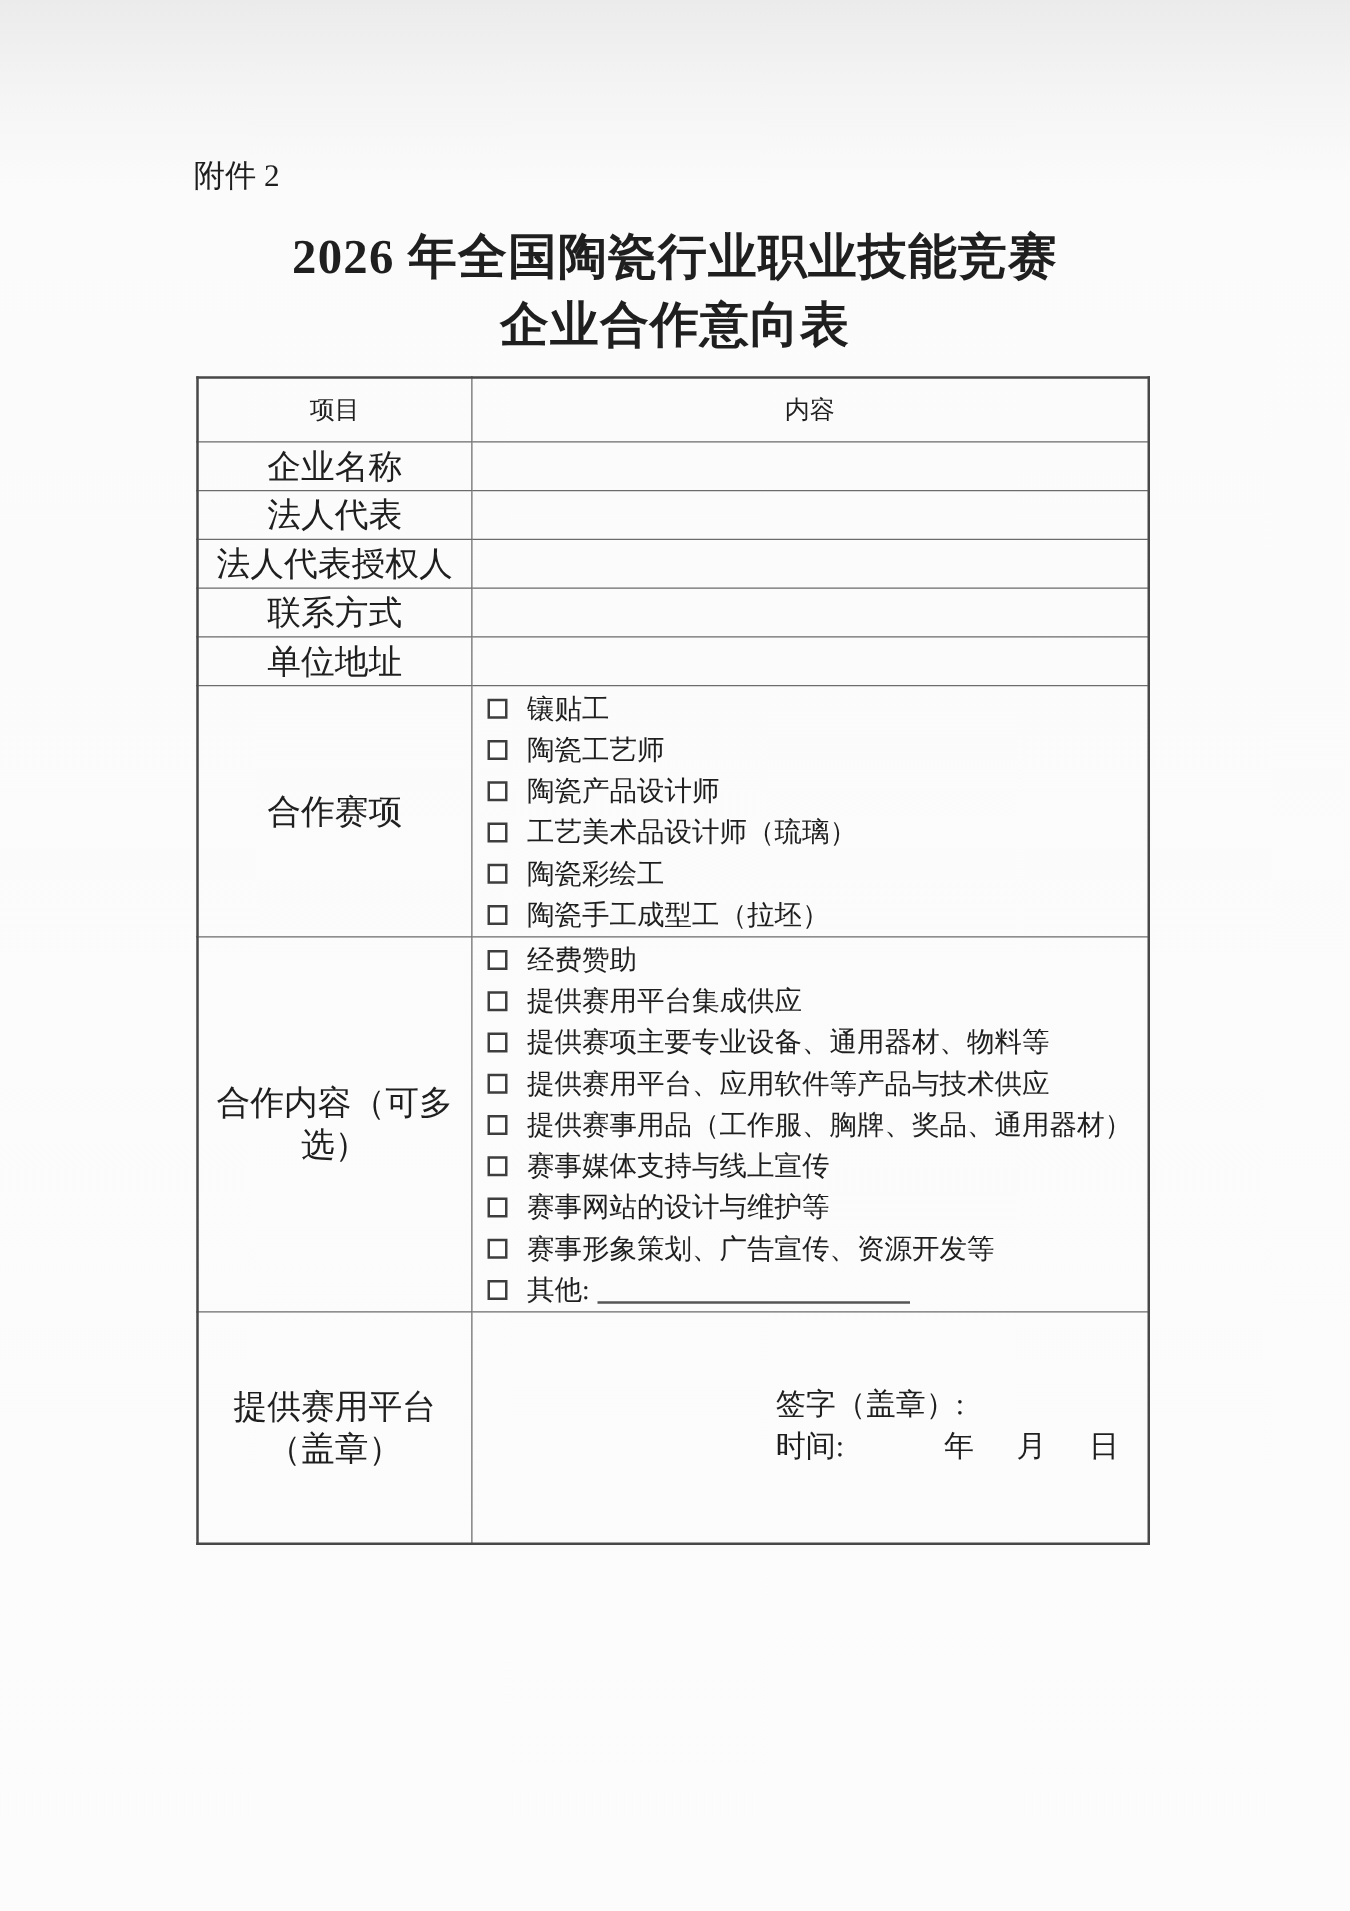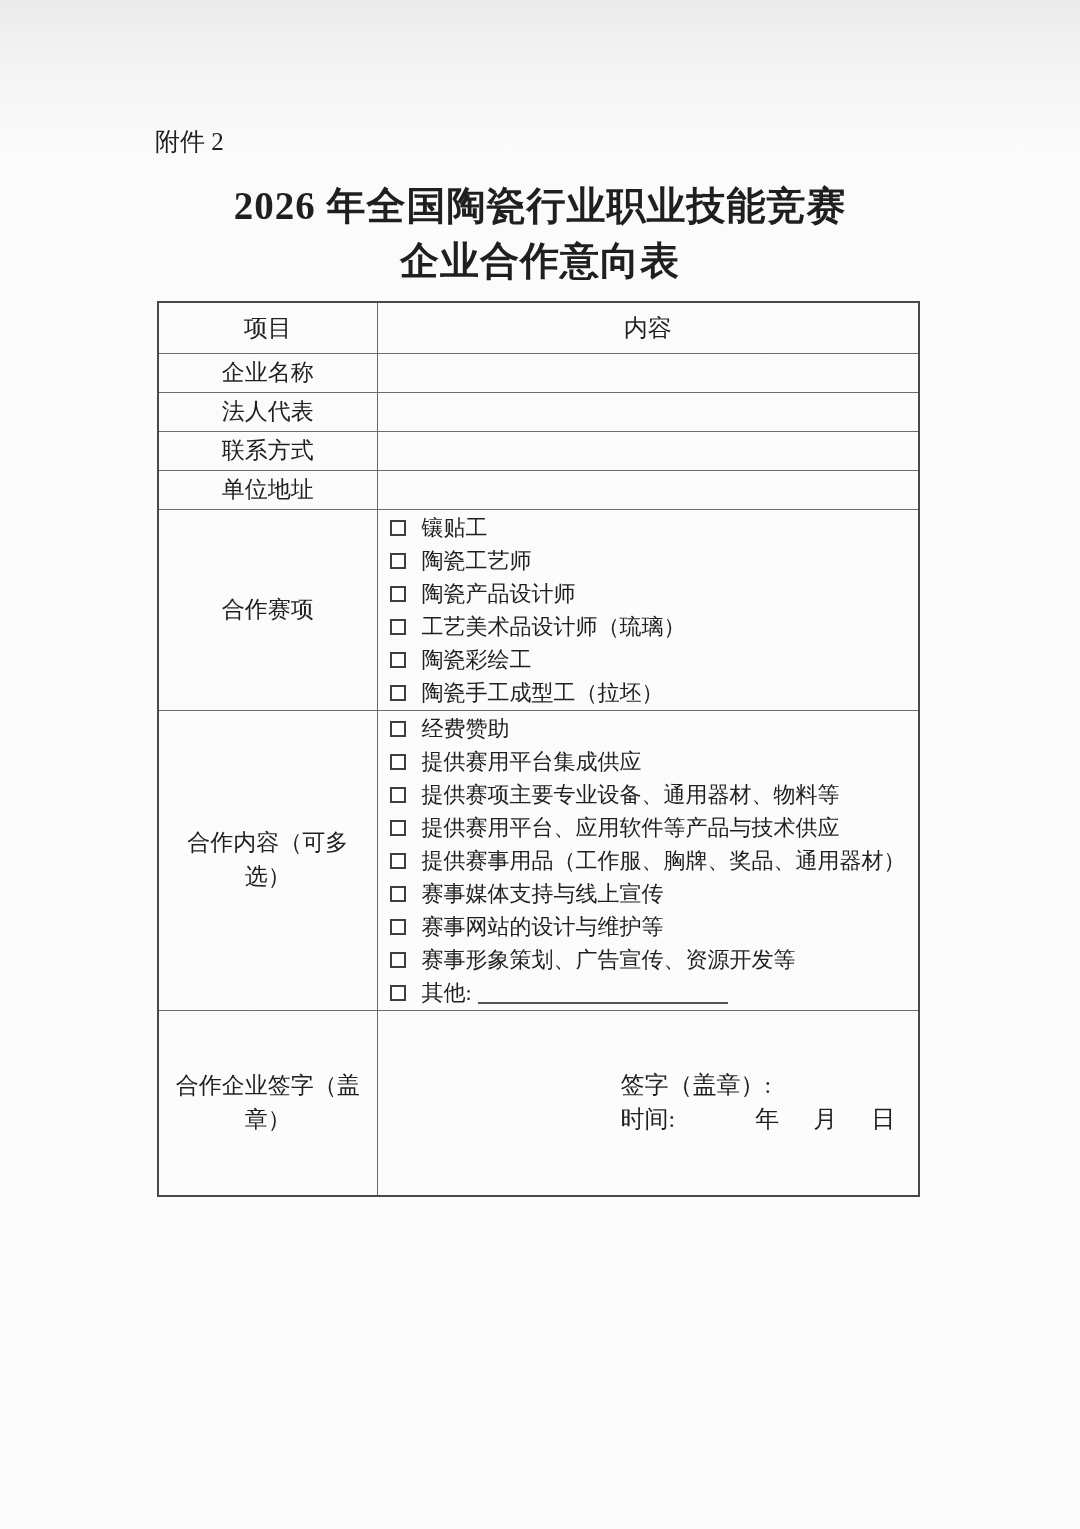--- a/index.html
+++ b/index.html
@@ -38,29 +38,29 @@
   }
   table.form td {
     border:1px solid #6b6b6b;
     vertical-align:middle;
   }
   col.c1 { width:219px; }
   col.c2 { width:542px; }
 
   td.lbl {
     text-align:center;
-    font-size:23px;
+    font-size:27px;
     line-height:34px;
     padding:2px 6px;
     word-break:normal;
     line-break:strict;
   }
   td.hdr {
     text-align:center;
-    font-size:24px;
+    font-size:20px;
     margin-left:12px;
   }
   tr.r-header td { height:51px; }
   tr.r-simple td { height:36px; }
   tr.r-events td { height:197px; }
   tr.r-coop   td { height:296px;margin-top:28px; }
   tr.r-sponsor td { height:67px; }
   tr.r-other  td { height:37px; }
   tr.r-sign   td { height:186px; }
 
@@ -126,20 +126,24 @@
     <tr class="r-simple">
       <td class="lbl">企业名称</td>
       <td class="val"></td>
     </tr>
 
     <tr class="r-simple">
       <td class="lbl">法人代表</td>
       <td class="val"></td>
     </tr>
 
+    <tr class="r-simple">
+      <td class="lbl">法人代表授权人</td>
+      <td class="val"></td>
+    </tr>
 
     <tr class="r-simple">
       <td class="lbl">联系方式</td>
       <td class="val"></td>
     </tr>
 
     <tr class="r-simple">
       <td class="lbl">单位地址</td>
       <td class="val"></td>
     </tr>
@@ -197,21 +201,21 @@
         </div>
         <div class="opt">
           <span class="cb"></span><span>其他:</span><span class="blank-line"></span>
         </div>
       </td>
     </tr>
 
 
 
     <tr class="r-sign">
-      <td class="lbl">合作企业签字（盖章）</td>
+      <td class="lbl">提供赛用平台（盖章）</td>
       <td class="signcell">
         <div class="signline">签字（盖章）:</div>
         <div class="timeline">
           <span>时间:</span>
           <span class="ymd-y">年</span>
           <span class="ymd-m">月</span>
           <span class="ymd-d">日</span>
         </div>
       </td>
     </tr>

